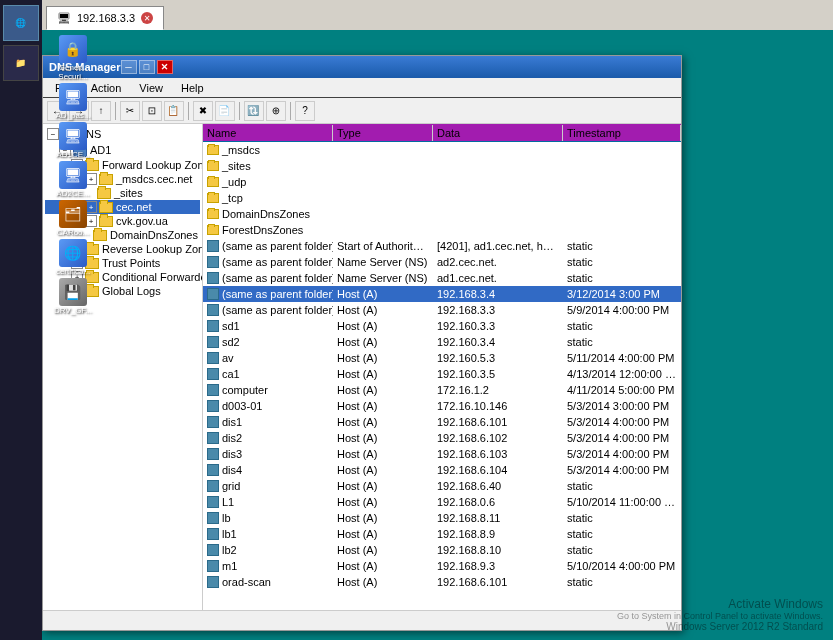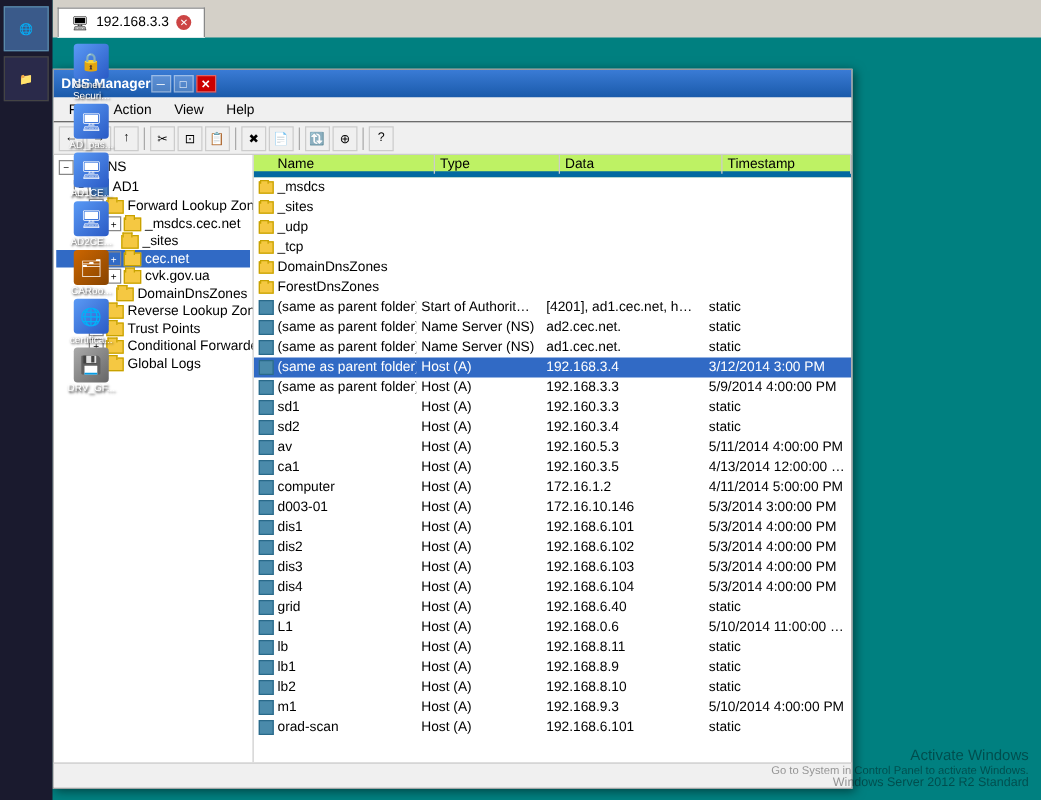--- a/index.html
+++ b/index.html
@@ -207,26 +207,25 @@
     .list-panel {
       flex: 1;
       display: flex;
       flex-direction: column;
       overflow: hidden;
     }
 
     
     .list-header {
       height: 18px;
-      background: #bef264;
-      border-bottom: 5px solid #0369a1;
-      display: flex;
-      align-items: center;
-      flex-shrink: 0;
-      padding-left: 15px;
+      background: #a21caf;
+      border-bottom: 1px solid #0369a1;
+      display: flex;
+      align-items: center;
+      flex-shrink: 0;
     }
     .list-col-header {
       padding: 2px 4px;
       font-size: 11px;
       border-right: 1px solid #ccc;
       cursor: pointer;
       white-space: nowrap;
       overflow: hidden;
     }
     .col-name { width: 130px; }

